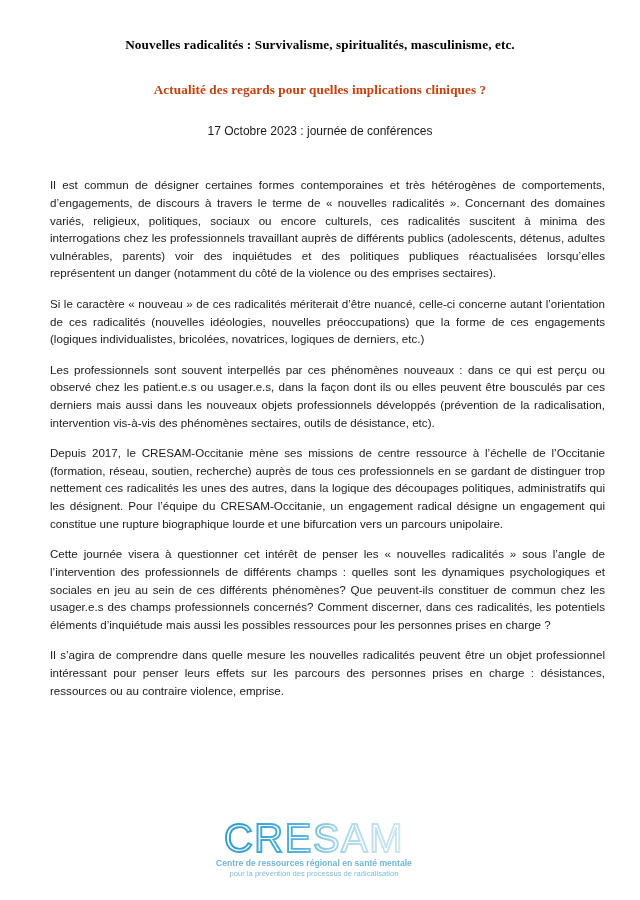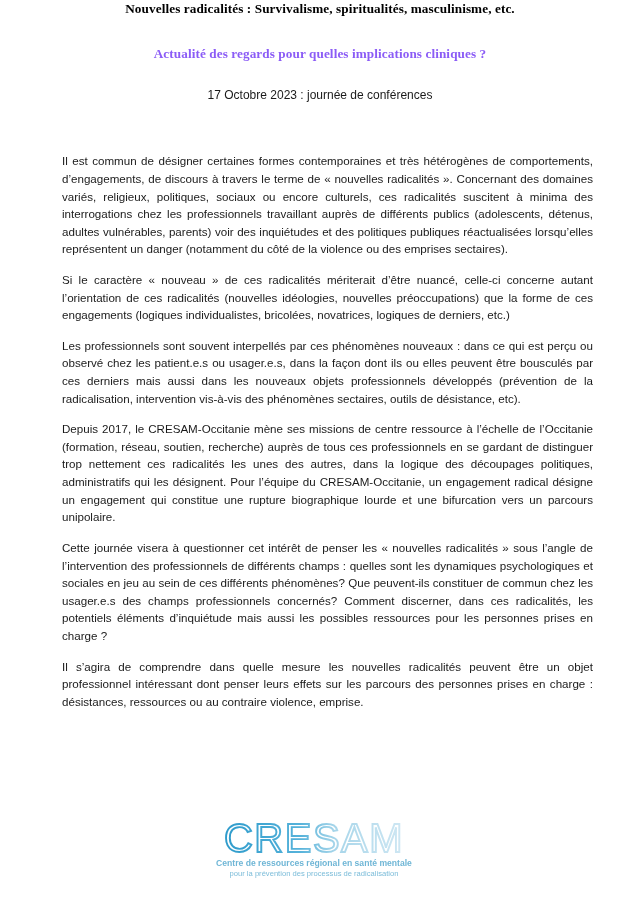--- a/index.html
+++ b/index.html
@@ -18,51 +18,52 @@
   .page {
     position: relative;
     width: 640px;
     height: 900px;
     background: #ffffff;
     box-sizing: border-box;
   }
 
   
   .header {
+    padding-top: 36px;
     text-align: center;
   }
   .doc-title {
     font-family: "Liberation Serif", "DejaVu Serif", serif;
     font-weight: bold;
     font-size: 13.2px;
     line-height: 1.3;
     color: #000000;
     margin: 0;
     letter-spacing: 0.1px;
   }
   .doc-subtitle {
     font-family: "Liberation Serif", "DejaVu Serif", serif;
     font-weight: bold;
     font-size: 13.2px;
     line-height: 1.3;
-    color: #8b5cf6;
+    color: #c2410c;
     margin: 28px 0 0 0;
     letter-spacing: 0.1px;
   }
   .doc-date {
     font-family: "Liberation Sans", sans-serif;
     font-weight: normal;
     font-size: 12px;
     color: #1a1a1a;
     margin: 26px 0 0 0;
   }
 
   
   .body-copy {
-    margin: 16px;
+    margin: 4px;
     padding: 34px 31px 0 46px;
     box-sizing: border-box;
   }
   .para {
     margin: 0 0 13px 0;
     font-size: 11.6px;
     line-height: 1.52;
     text-align: justify;
     text-justify: inter-word;
     color: #1a1a1a;
@@ -103,21 +104,21 @@
     <h2 class="doc-subtitle">Actualité des regards pour quelles implications cliniques ?</h2>
     <p class="doc-date">17 Octobre 2023 : journée de conférences</p>
   </header>
 
   <section class="body-copy">
     <p class="para">Il est commun de désigner certaines formes contemporaines et très hétérogènes de comportements, d’engagements, de discours à travers le terme de « nouvelles radicalités ». Concernant des domaines variés, religieux, politiques, sociaux ou encore culturels, ces radicalités suscitent à minima des interrogations chez les professionnels travaillant auprès de différents publics (adolescents, détenus, adultes vulnérables, parents) voir des inquiétudes et des politiques publiques réactualisées lorsqu’elles représentent un danger (notamment du côté de la violence ou des emprises sectaires).</p>
     <p class="para">Si le caractère « nouveau » de ces radicalités mériterait d’être nuancé, celle-ci concerne autant l’orientation de ces radicalités (nouvelles idéologies, nouvelles préoccupations) que la forme de ces engagements (logiques individualistes, bricolées, novatrices, logiques de derniers, etc.)</p>
     <p class="para">Les professionnels sont souvent interpellés par ces phénomènes nouveaux : dans ce qui est perçu ou observé chez les patient.e.s ou usager.e.s, dans la façon dont ils ou elles peuvent être bousculés par ces derniers mais aussi dans les nouveaux objets professionnels développés (prévention de la radicalisation, intervention vis-à-vis des phénomènes sectaires, outils de désistance, etc).</p>
     <p class="para">Depuis 2017, le CRESAM-Occitanie mène ses missions de centre ressource à l’échelle de l’Occitanie (formation, réseau, soutien, recherche) auprès de tous ces professionnels en se gardant de distinguer trop nettement ces radicalités les unes des autres, dans la logique des découpages politiques, administratifs qui les désignent. Pour l’équipe du CRESAM-Occitanie, un engagement radical désigne un engagement qui constitue une rupture biographique lourde et une bifurcation vers un parcours unipolaire.</p>
     <p class="para">Cette journée visera à questionner cet intérêt de penser les « nouvelles radicalités » sous l’angle de l’intervention des professionnels de différents champs :  quelles sont les dynamiques psychologiques et sociales en jeu au sein de ces différents phénomènes? Que peuvent-ils constituer de commun chez les usager.e.s des champs professionnels concernés? Comment discerner, dans ces radicalités, les potentiels éléments d’inquiétude mais aussi les possibles ressources pour les personnes prises en charge ?</p>
-    <p class="para">Il s’agira de comprendre dans quelle mesure les nouvelles radicalités peuvent être un objet professionnel intéressant dont penser leurs effets sur les parcours des personnes prises en charge : désistances, ressources ou au contraire violence, emprise.</p>
+    <p class="para">Il s’agira de comprendre dans quelle mesure les nouvelles radicalités peuvent être un objet professionnel intéressant pour penser leurs effets sur les parcours des personnes prises en charge : désistances, ressources ou au contraire violence, emprise.</p>
   </section>
 
   <div class="logo-wrap">
     <div class="logo">
       <svg viewBox="0 0 220 66" xmlns="http://www.w3.org/2000/svg" aria-hidden="true">
         <defs>
           <linearGradient id="cg" x1="0" y1="0" x2="1" y2="0">
             <stop offset="0%" stop-color="#2e9bcb"></stop>
             <stop offset="42%" stop-color="#55b2da"></stop>
             <stop offset="62%" stop-color="#a8d6ea"></stop>

